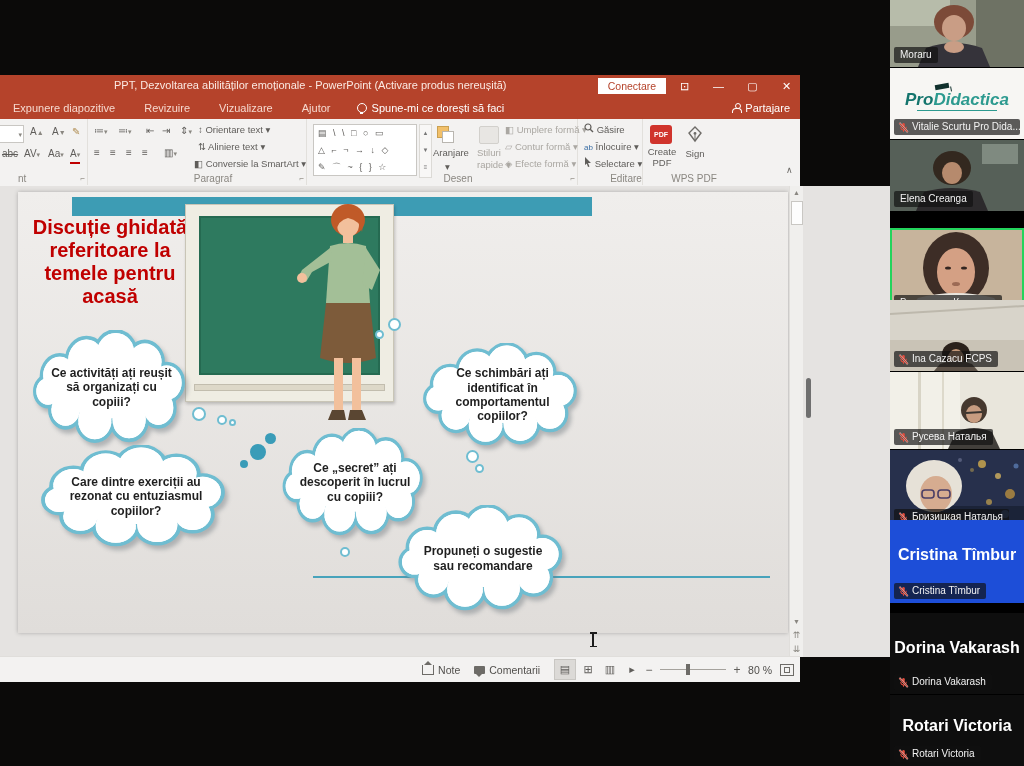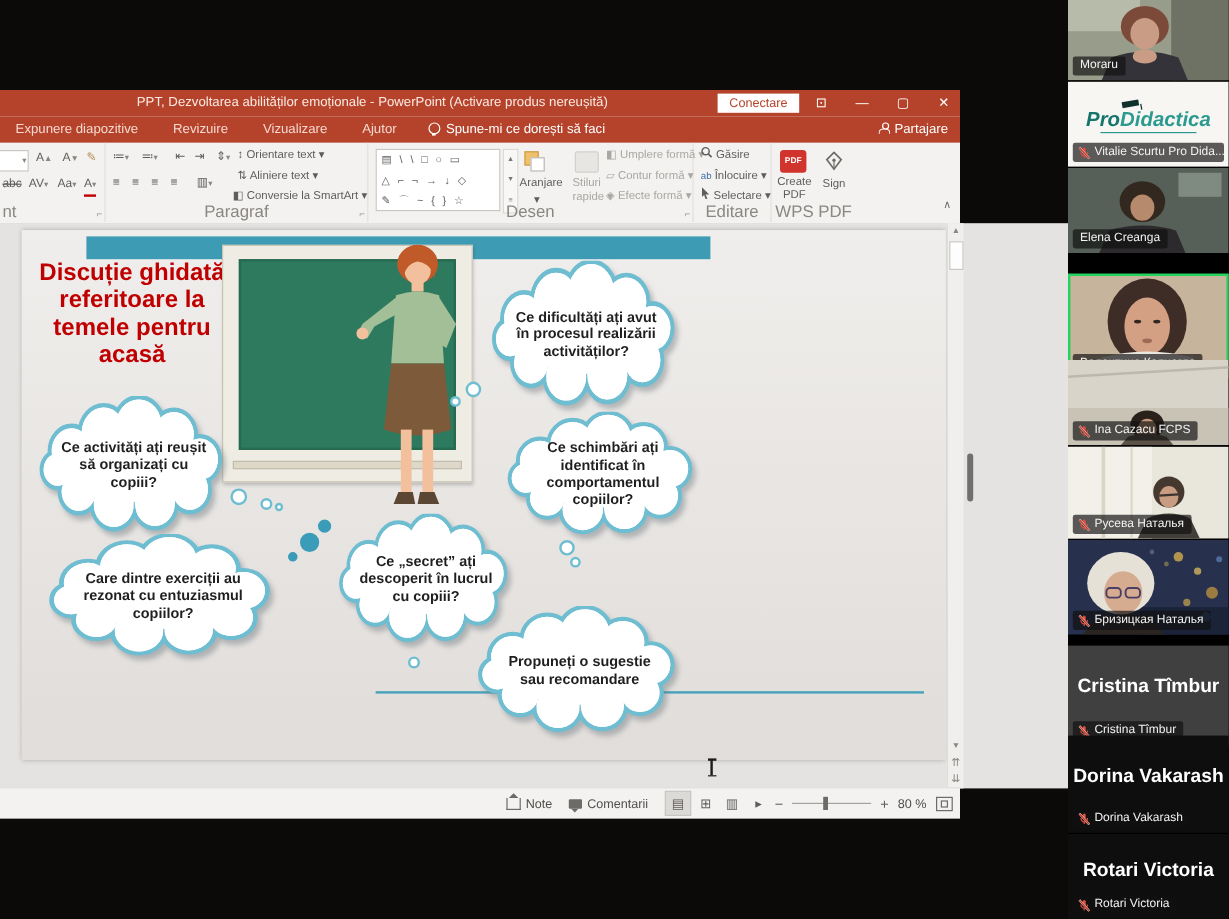--- a/index.html
+++ b/index.html
@@ -19,21 +19,21 @@
   .bulb{display:inline-block;width:8px;height:8px;border:1px solid #fff;border-radius:50%;margin-right:5px;position:relative;top:1px;}
   .bulb::after{content:"";position:absolute;left:2px;top:8px;width:3px;height:2px;background:#fff;}
   .share{position:absolute;right:10px;top:0;line-height:22px;color:#fff;font-size:11px;}
   .person{display:inline-block;width:9px;height:10px;position:relative;margin-right:4px;top:1px;}
   .person::before{content:"";position:absolute;left:2.5px;top:0;width:4px;height:4px;border:1px solid #fff;border-radius:50%;}
   .person::after{content:"";position:absolute;left:0;top:5px;width:8px;height:4px;border:1px solid #fff;border-bottom:none;border-radius:4px 4px 0 0;}
 
   
   .ribbon{position:absolute;left:0;top:44px;width:100%;height:67px;background:#f3f2f1;border-bottom:1px solid #d6d4d1;}
   .grp{position:absolute;top:0;height:66px;border-right:1px solid #e2e0dc;}
-  .glabel{position:absolute;bottom:1px;left:0;width:100%;text-align:center;font-size:14px;color:#8a8781;}
+  .glabel{position:absolute;bottom:1px;left:16px;width:100%;text-align:center;font-size:10px;color:#8a8781;}
   .launcher{position:absolute;right:2px;bottom:2px;font-size:8px;color:#9a978f;line-height:8px;}
   .mi{position:absolute;font-size:10px;color:#5f5d5a;line-height:14px;}
   .mi .da{font-size:7px;color:#8a8781;}
   .rlbl{position:absolute;font-size:9.5px;color:#5f5d5a;white-space:nowrap;line-height:15px;}
   .grayed{color:#aaa7a2 !important;}
   .shapesbox{position:absolute;left:6px;top:5px;width:104px;height:52px;background:#fff;border:1px solid #c9c7c3;
              font-size:9px;color:#5f5d5a;line-height:17px;padding-left:4px;box-sizing:border-box;letter-spacing:2px;}
   .shapescol{position:absolute;left:112px;top:5px;width:11px;height:52px;border:1px solid #dcdad6;background:#f8f7f6;
              font-size:6px;color:#777;text-align:center;line-height:17px;}
   .sq2{position:absolute;width:16px;height:16px;}
@@ -316,26 +316,20 @@
             <use href="#cloud"></use>
           </svg>
         <div class="btxt">Care dintre exerciții au rezonat cu entuziasmul copiilor?</div>
       </div>
       <div class="bubble" style="left:260px;top:236px;width:154px;height:109px">
         <svg class="cloudbg">
             <use href="#cloud"></use>
           </svg>
         <div class="btxt">Ce „secret” ați descoperit în lucrul cu copiii?</div>
       </div>
-      <div class="bubble" style="left:387px;top:25px;width:167px;height:123px">
-        <svg class="cloudbg">
-            <use href="#cloud"></use>
-          </svg>
-        <div class="btxt">Ce dificultăți ați avut în procesul realizării activităților?</div>
-      </div>
       <div class="bubble" style="left:400px;top:151px;width:169px;height:104px">
         <svg class="cloudbg">
             <use href="#cloud"></use>
           </svg>
         <div class="btxt">Ce schimbări ați identificat în comportamentul copiilor?</div>
       </div>
       <div class="bubble" style="left:375px;top:313px;width:180px;height:107px">
         <svg class="cloudbg">
             <use href="#cloud"></use>
           </svg>
@@ -495,21 +489,21 @@
       <path d="M12 79 L24 66 Q46 58 70 66 L80 79 Z" fill="#2b2522"></path>
     </svg>
     <span class="plabel">
         <svg class="mic">
           <use href="#micmute"></use>
         </svg>
         <span>Бризицкая Наталья</span>
       </span>
   </div>
 
-  <div class="tile" style="top:538px;height:83px;background:#404040">
+  <div class="tile" style="top:520px;height:83px;background:#1d4ed8">
     <span class="bigname" style="top:26px">Cristina Tîmbur</span>
     <span class="plabel">
         <svg class="mic">
           <use href="#micmute"></use>
         </svg>
         <span>Cristina Tîmbur</span>
       </span>
   </div>
 
   <div class="tile" style="top:613px;height:81px;background:#0e0e0e">

